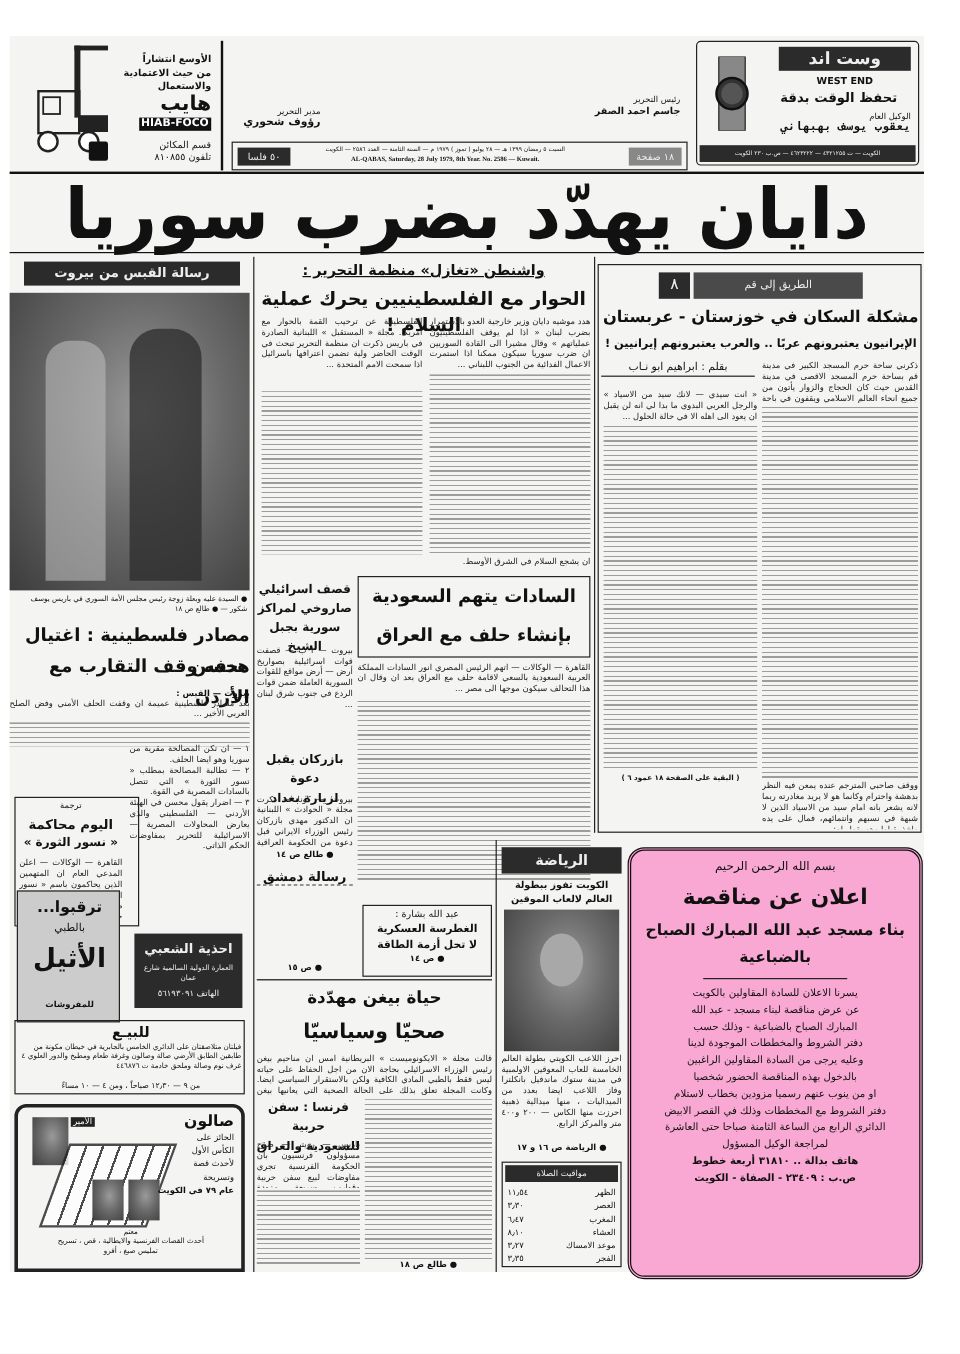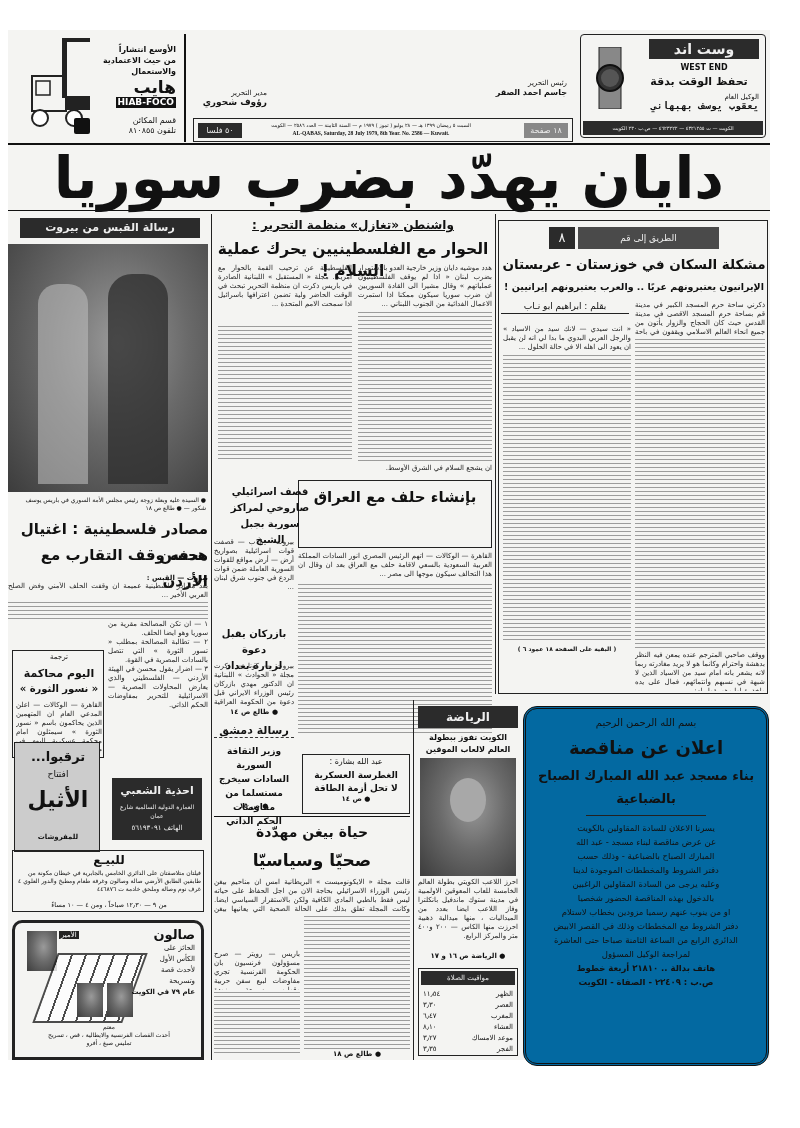--- a/index.html
+++ b/index.html
@@ -104,29 +104,29 @@
   <div class="abs rtl" style="left:0;top:544px;width:200px;">
     <div style="font-size:7px;font-weight:bold;">بيروت — القبس :</div>
     <div class="txt">بعد مصادر فلسطينية عميمة ان وقفت الحلف الأمني وفض الصلح العربي الأخير ...</div>
     <div class="filler" style="height:20px;margin-top:2px;"></div>
   </div>
   <div class="abs" style="left:100px;top:590px;width:100px;">
     <div class="txt">١ — ان تكن المصالحة مقرية من سوريا وهو ايضا الحلف.</div>
     <div class="txt">٢ — تطالبة المصالحة بمطلب « تسور الثورة » التي تتصل بالسادات المصرية في القوة.</div>
     <div class="txt">٣ — اضرار يقول محسن في الهيئة الأردني — الفلسطيني والذي يعارض المحاولات المصرية — الاسرائيلية للتحرير بمفاوضات الحكم الذاتي.</div>
   </div>
-  <div class="abs boxed" style="left:4px;top:620px;width:92px;height:108px;">
+  <div class="abs boxed" style="left:4px;top:634px;width:104px;height:108px;">
     <div class="abs rtl ctr" style="left:0;top:2px;width:92px;font-size:7px;">ترجمة</div>
     <div class="abs rtl ctr headline-xl" style="left:0;top:16px;width:92px;font-size:11px;">اليوم محاكمة</div>
     <div class="abs rtl ctr headline-xl" style="left:0;top:32px;width:92px;font-size:10px;">« نسور الثورة »</div>
     <div class="abs txt" style="left:3px;top:50px;width:86px;height:55px;">القاهرة — الوكالات — اعلن المدعي العام ان المتهمين الذين يحاكمون باسم « نسور الثورة » سيمثلون امام محكمة عسكرية اليوم في جلسة علنية.</div>
   </div>
   <div class="abs boxed" style="left:6px;top:712px;width:86px;height:110px;background:#ccc;">
     <div class="abs rtl ctr headline-xl" style="left:0;top:6px;width:86px;font-size:13px;">ترقبوا...</div>
-    <div class="abs rtl ctr" style="left:0;top:26px;width:86px;font-size:9px;">افتتاح</div>
+    <div class="abs rtl ctr" style="left:0;top:26px;width:86px;font-size:9px;">بالطبي</div>
     <div class="abs rtl ctr headline-xl" style="left:0;top:44px;width:86px;font-size:22px;">الأثيل</div>
     <div class="abs rtl ctr" style="left:0;top:90px;width:86px;font-size:7px;font-weight:bold;">للمفروشات</div>
   </div>
   <div class="abs dark-box" style="left:104px;top:748px;width:90px;height:62px;">
     <div class="abs rtl ctr headline-xl" style="left:0;top:6px;width:90px;font-size:11px;">احذية الشعبي</div>
     <div class="abs rtl ctr" style="left:2px;top:24px;width:86px;font-size:6px;line-height:9px;">العمارة الدولية السالمية شارع عمان</div>
     <div class="abs rtl ctr" style="left:0;top:46px;width:90px;font-size:7px;">الهاتف ٥٦١٩٣٠٩١</div>
   </div>
   <div class="abs boxed" style="left:4px;top:820px;width:192px;height:62px;">
     <div class="abs rtl ctr headline-xl" style="left:0;top:2px;width:192px;font-size:12px;">للبيـع</div>
@@ -158,62 +158,61 @@
 
   <div class="abs rtl ctr" style="left:210px;top:188px;width:270px;font-size:12px;font-weight:bold;text-decoration:underline;">واشنطن «تغازل» منظمة التحرير :</div>
   <div class="abs rtl ctr headline-xl" style="left:206px;top:208px;width:278px;font-size:15.5px;line-height:22px;">الحوار مع الفلسطينيين يحرك عملية السلام !</div>
   <div class="abs txt" style="left:350px;top:234px;width:134px;height:140px;">هدد موشيه دايان وزير خارجية العدو بالاستمرار بضرب لبنان « اذا لم يوقف الفلسطينيون عملياتهم » وقال مشيرا الى القادة السوريين ان ضرب سوريا سيكون ممكنا اذا استمرت الاعمال الفدائية من الجنوب اللبناني ...</div>
   <div class="abs filler" style="left:350px;top:282px;width:134px;height:150px;"></div>
   <div class="abs txt" style="left:210px;top:234px;width:134px;height:60px;">الفلسطينية عن ترحيب القمة بالحوار مع امريكا. مجلة « المستقبل » اللبنانية الصادرة في باريس ذكرت ان منظمة التحرير تبحث في الوقت الحاضر ولية تضمن اعترافها باسرائيل اذا سمحت الامم المتحدة ...</div>
   <div class="abs filler" style="left:210px;top:296px;width:134px;height:136px;"></div>
   <div class="abs txt" style="left:350px;top:434px;width:134px;">ان يشجع السلام في الشرق الأوسط.</div>
 
   <div class="abs boxed" style="left:290px;top:450px;width:194px;height:68px;border-width:1px;">
+    <div class="rtl ctr headline-xl" style="font-size:15px;line-height:32px;">السادات يتهم السعودية</div>
     <div class="rtl ctr headline-xl" style="font-size:15px;line-height:32px;">بإنشاء حلف مع العراق</div>
   </div>
   <div class="abs txt" style="left:290px;top:522px;width:194px;height:30px;">القاهرة — الوكالات — اتهم الرئيس المصري انور السادات المملكة العربية السعودية بالسعي لاقامة حلف مع العراق بعد ان وقال ان هذا التحالف سيكون موجها الى مصر ...</div>
   <div class="abs filler" style="left:290px;top:554px;width:194px;height:150px;"></div>
 
-  <div class="abs rtl ctr headline-xl" style="left:206px;top:454px;width:80px;font-size:10px;line-height:16px;margin-left:16px;">
+  <div class="abs rtl ctr headline-xl" style="left:206px;top:454px;width:80px;font-size:10px;line-height:16px;">
     <div>قصف اسرائيلي</div>
     <div>صاروخي لمراكز</div>
     <div>سورية بجبل الشيخ</div>
   </div>
   <div class="abs txt" style="left:206px;top:508px;width:80px;height:80px;">بيروت — أ ب — قصفت قوات اسرائيلية بصواريخ أرض — أرض مواقع للقوات السورية العاملة ضمن قوات الردع في جنوب شرق لبنان ...</div>
 
   <div class="abs rtl ctr headline-xl" style="left:206px;top:596px;width:80px;font-size:10px;line-height:16px;">
     <div>بازركان يقبل دعوة</div>
     <div>لزيارة بغداد</div>
   </div>
   <div class="abs txt" style="left:206px;top:632px;width:80px;height:44px;">بيروت — كونا — ذكرت مجلة « الحوادث » اللبنانية ان الدكتور مهدي بازركان رئيس الوزراء الايراني قبل دعوة من الحكومة العراقية لزيارة بغداد ...</div>
   <div class="abs rtl ctr" style="left:206px;top:678px;width:80px;font-size:7px;font-weight:bold;">● طالع ص ١٤</div>
 
   <div class="abs rtl ctr headline-xl" style="left:206px;top:694px;width:80px;font-size:11px;border-bottom:1px dashed #333;">رسالة دمشق</div>
-  <div class="abs rtl ctr headline-xl" style="left:206px;top:714px;width:80px;font-size:9px;line-height:14px;">
-    <div>وزير الثقافة السورية</div>
-    <div>السادات سيخرج</div>
-    <div>مستسلما من مفاوضات</div>
-    <div>الحكم الذاتي</div>
-  </div>
   <div class="abs rtl ctr" style="left:206px;top:772px;width:80px;font-size:7px;font-weight:bold;">● ص ١٥</div>
 
   <div class="abs boxed" style="left:294px;top:724px;width:108px;height:60px;border-width:1px;">
     <div class="rtl ctr" style="font-size:8px;line-height:14px;">عبد الله بشارة :</div>
     <div class="rtl ctr headline-xl" style="font-size:9px;line-height:13px;">الغطرسة العسكرية</div>
     <div class="rtl ctr headline-xl" style="font-size:9px;line-height:13px;">لا تحل أزمة الطاقة</div>
     <div class="rtl ctr" style="font-size:7px;font-weight:bold;">● ص ١٤</div>
   </div>
 
   <div class="rule-h" style="left:206px;top:786px;width:196px;height:1px;"></div>
   <div class="abs rtl ctr headline-xl" style="left:206px;top:788px;width:196px;font-size:14px;line-height:28px;">حياة بيغن مهدّدة</div>
   <div class="abs rtl ctr headline-xl" style="left:206px;top:816px;width:196px;font-size:17px;line-height:28px;">صحيّا وسياسيّا</div>
   <div class="abs txt" style="left:206px;top:848px;width:196px;height:36px;">قالت مجلة « الايكونوميست » البريطانية امس ان مناحيم بيغن رئيس الوزراء الاسرائيلي بحاجة الان من اجل الحفاظ على حياته ليس فقط بالطبي المادي الكافية ولكن بالاستقرار السياسي ايضا. وكانت المجلة تعلق بذلك على الحالة الصحية التي يعانيها بيغن والوضع الاقتصادي المتدهور في اسرائيل.</div>
   <div class="abs filler" style="left:296px;top:886px;width:106px;height:134px;"></div>
   <div class="abs rtl ctr" style="left:296px;top:1020px;width:106px;font-size:7px;font-weight:bold;">● طالع ص ١٨</div>
 
+  <div class="abs rtl ctr headline-xl" style="left:206px;top:886px;width:86px;font-size:10px;line-height:16px;">
+    <div>فرنسا : سفن حربية</div>
+    <div>للسعودية والعراق</div>
+  </div>
   <div class="abs txt" style="left:206px;top:920px;width:86px;height:40px;">باريس — رويتر — صرح مسؤولون فرنسيون بان الحكومة الفرنسية تجري مفاوضات لبيع سفن حربية وقوارب سريعة مزودة بالصواريخ وتجهيزاتها بحرية اخرى لكل من السعودية والعراق ...</div>
   <div class="abs filler" style="left:206px;top:962px;width:86px;height:62px;"></div>
 
   <div class="rule-v" style="left:405px;top:670px;height:360px;"></div>
 
   <div class="abs dark-box rtl ctr headline-xl" style="left:410px;top:676px;width:100px;height:22px;font-size:12px;line-height:22px;">الرياضة</div>
   <div class="abs rtl ctr headline-xl" style="left:410px;top:702px;width:100px;font-size:8px;line-height:12px;">
     <div>الكويت تفوز ببطولة</div>
     <div>العالم لالعاب الموقين</div>
   </div>
@@ -264,21 +263,21 @@
     <div class="abs rtl ctr headline-xl" style="left:2px;top:58px;width:266px;font-size:9.5px;line-height:16px;">الإيرانيون يعتبرونهم عربًا .. والعرب يعتبرونهم إيرانيين !</div>
     <div class="abs rtl ctr" style="left:2px;top:80px;width:128px;font-size:9px;font-weight:normal;border-bottom:1.5px solid #222;padding-bottom:2px;">بقلم : ابراهيم ابو نـاب</div>
     <div class="abs txt" style="left:136px;top:80px;width:130px;height:36px;">ذكرني ساحة حرم المسجد الكبير في مدينة قم بساحة حرم المسجد الاقصى في مدينة القدس حيث كان الحجاج والزوار يأتون من جميع انحاء العالم الاسلامي ويقفون في باحة الحرم لاداء الصلاة ...</div>
     <div class="abs filler" style="left:136px;top:118px;width:130px;height:310px;"></div>
     <div class="abs txt" style="left:4px;top:104px;width:128px;height:28px;">« انت سيدي — لانك سيد من الاسياد » والرجل العربي البدوي ما بدا لي انه لن يقبل ان يعود الى اهله الا في حالة الحلول ...</div>
     <div class="abs filler" style="left:4px;top:134px;width:128px;height:286px;"></div>
     <div class="abs rtl ctr" style="left:4px;top:424px;width:128px;font-size:6px;font-weight:bold;">( البقية على الصفحة ١٨ عمود ٦ )</div>
     <div class="abs txt" style="left:136px;top:430px;width:130px;height:40px;">ووقف صاحبي المترجم عنده يمعن فيه النظر بدهشة واحترام وكانما هو لا يريد مغادرته ربما لانه يشعر بانه امام سيد من الاسياد الذين لا شبهة في نسبهم وانتمائهم، فمال على يده واخذ يقبلها وهو يقول له:</div>
   </div>
 
-  <div class="abs" style="left:515px;top:676px;width:246px;height:360px;border:3px double #111;border-radius:14px;background:#0369a1;text-decoration:underline;">
+  <div class="abs" style="left:515px;top:676px;width:246px;height:360px;border:3px double #111;border-radius:14px;background:#f9a8d4;text-decoration:underline;">
     <div class="abs rtl ctr" style="left:0;top:8px;width:240px;font-size:10px;">بسم الله الرحمن الرحيم</div>
     <div class="abs rtl ctr headline-xl" style="left:0;top:26px;width:240px;font-size:18px;line-height:26px;">اعلان عن مناقصة</div>
     <div class="abs rtl ctr headline-xl" style="left:0;top:56px;width:240px;font-size:13px;line-height:22px;">بناء مسجد عبد الله المبارك الصباح</div>
     <div class="abs rtl ctr headline-xl" style="left:0;top:80px;width:240px;font-size:13px;line-height:20px;">بالضباعية</div>
     <div class="abs" style="left:60px;top:106px;width:120px;height:1px;background:#222;"></div>
     <div class="abs rtl ctr" style="left:4px;top:112px;width:232px;font-size:8.5px;line-height:14px;">
       <div>يسرنا الاعلان للسادة المقاولين بالكويت</div>
       <div>عن عرض مناقصة لبناء مسجد - عبد الله</div>
       <div>المبارك الصباح بالضباعية - وذلك حسب</div>
       <div>دفتر الشروط والمخططات الموجودة لدينا</div>

